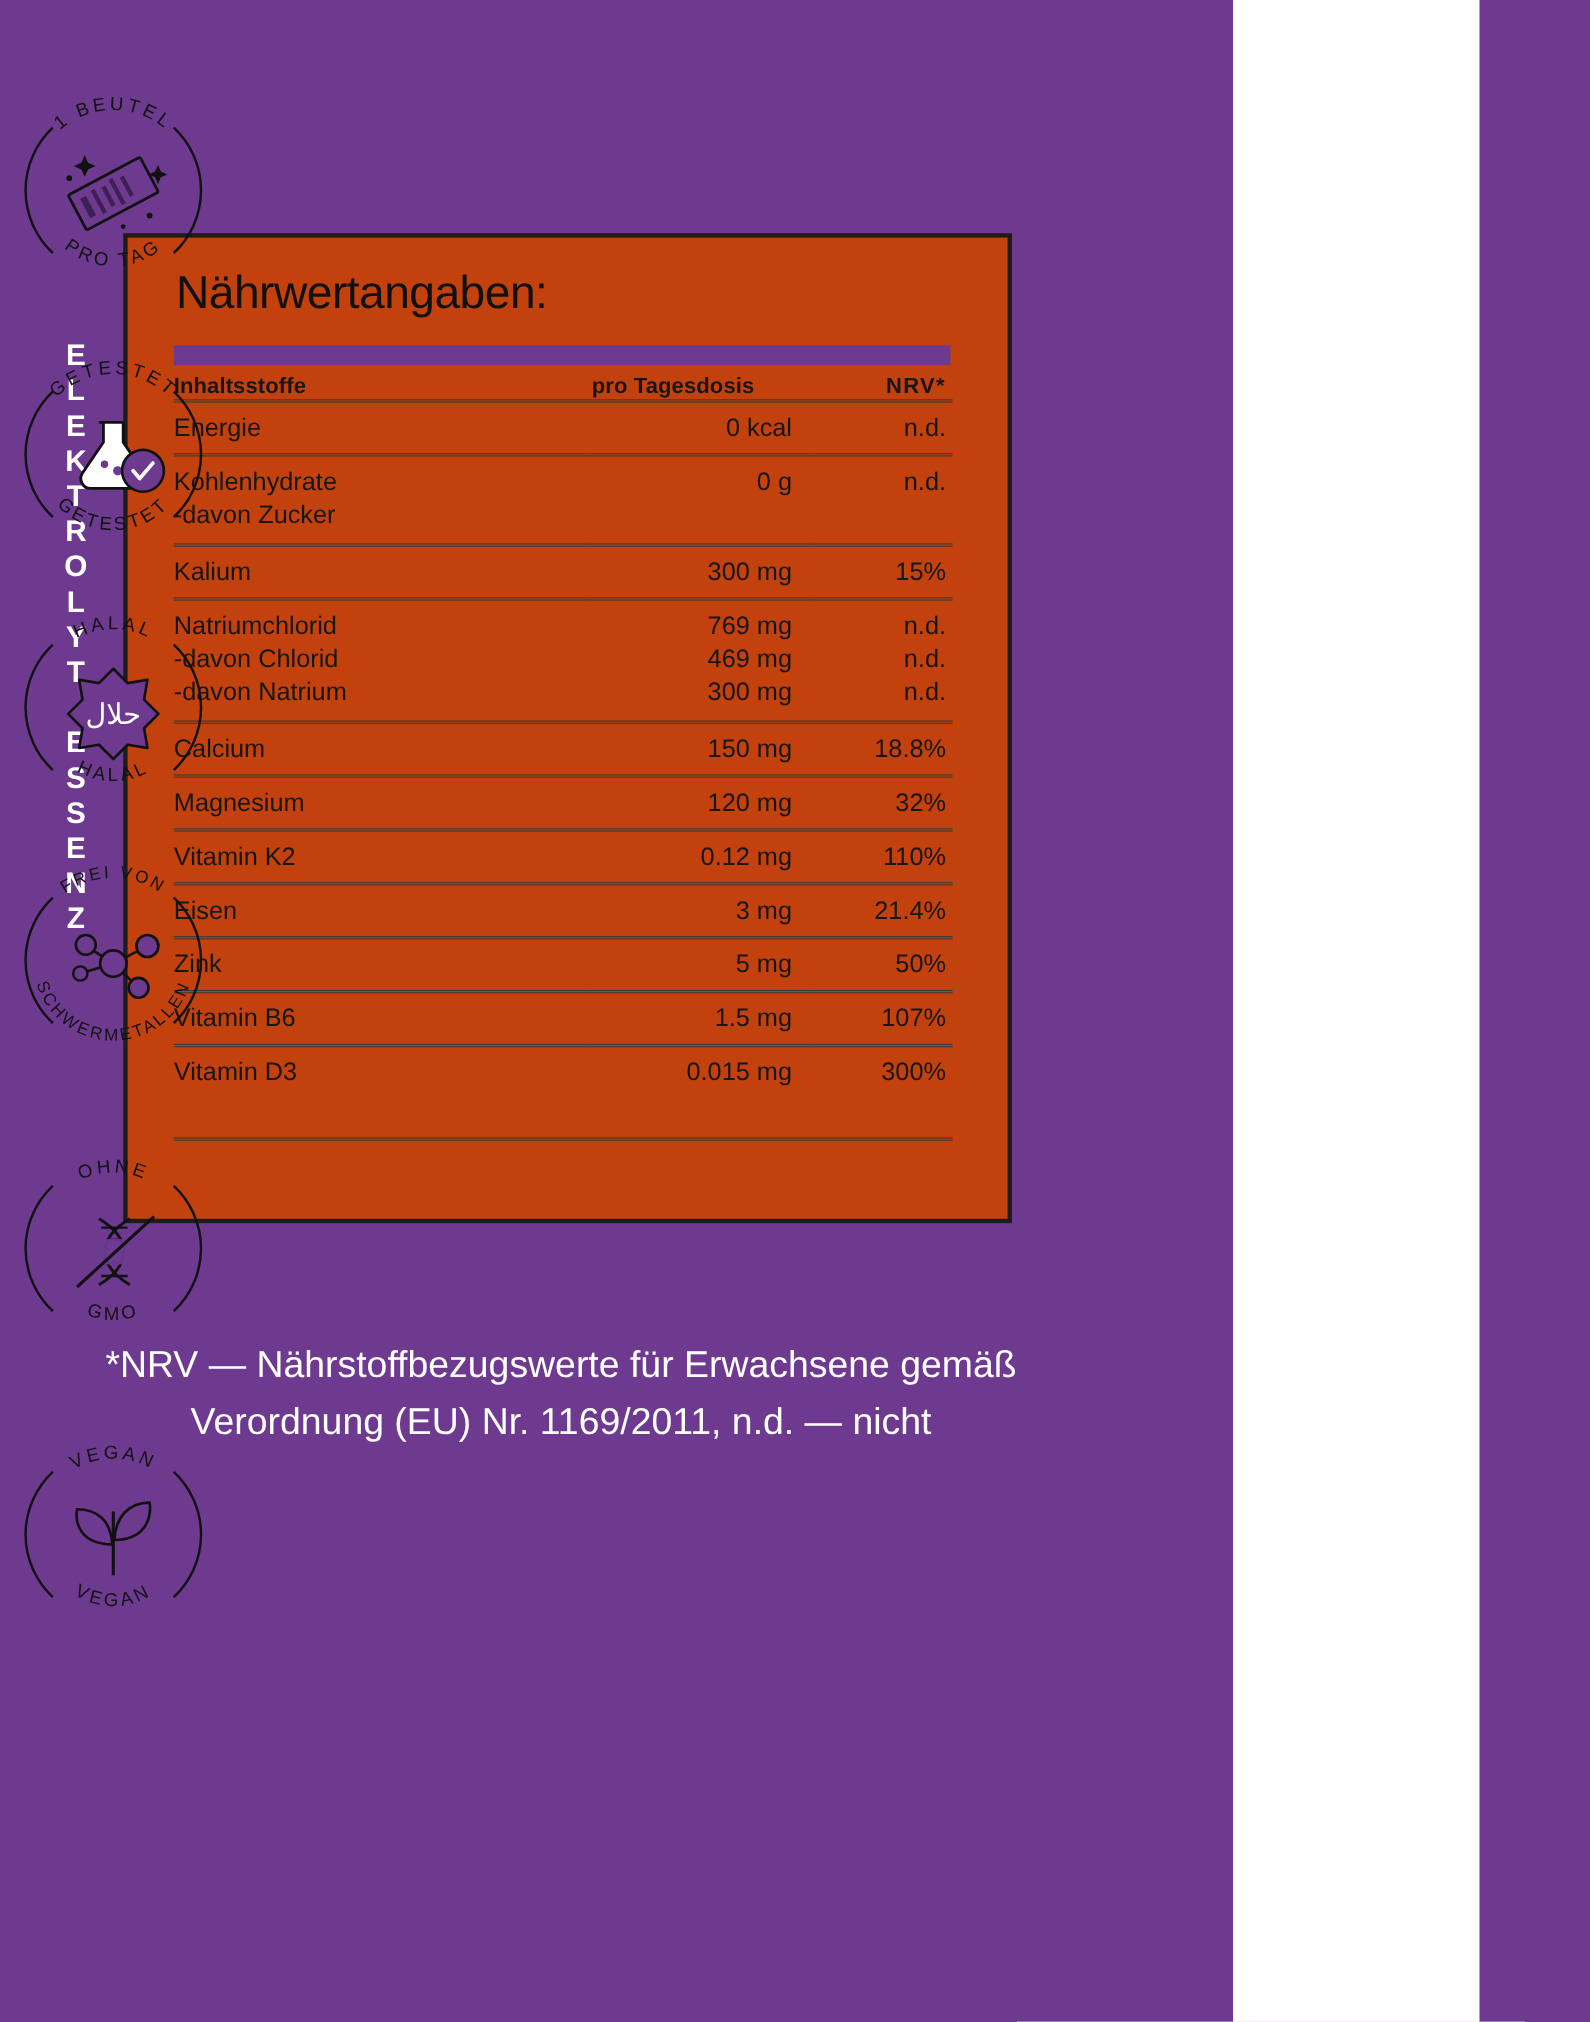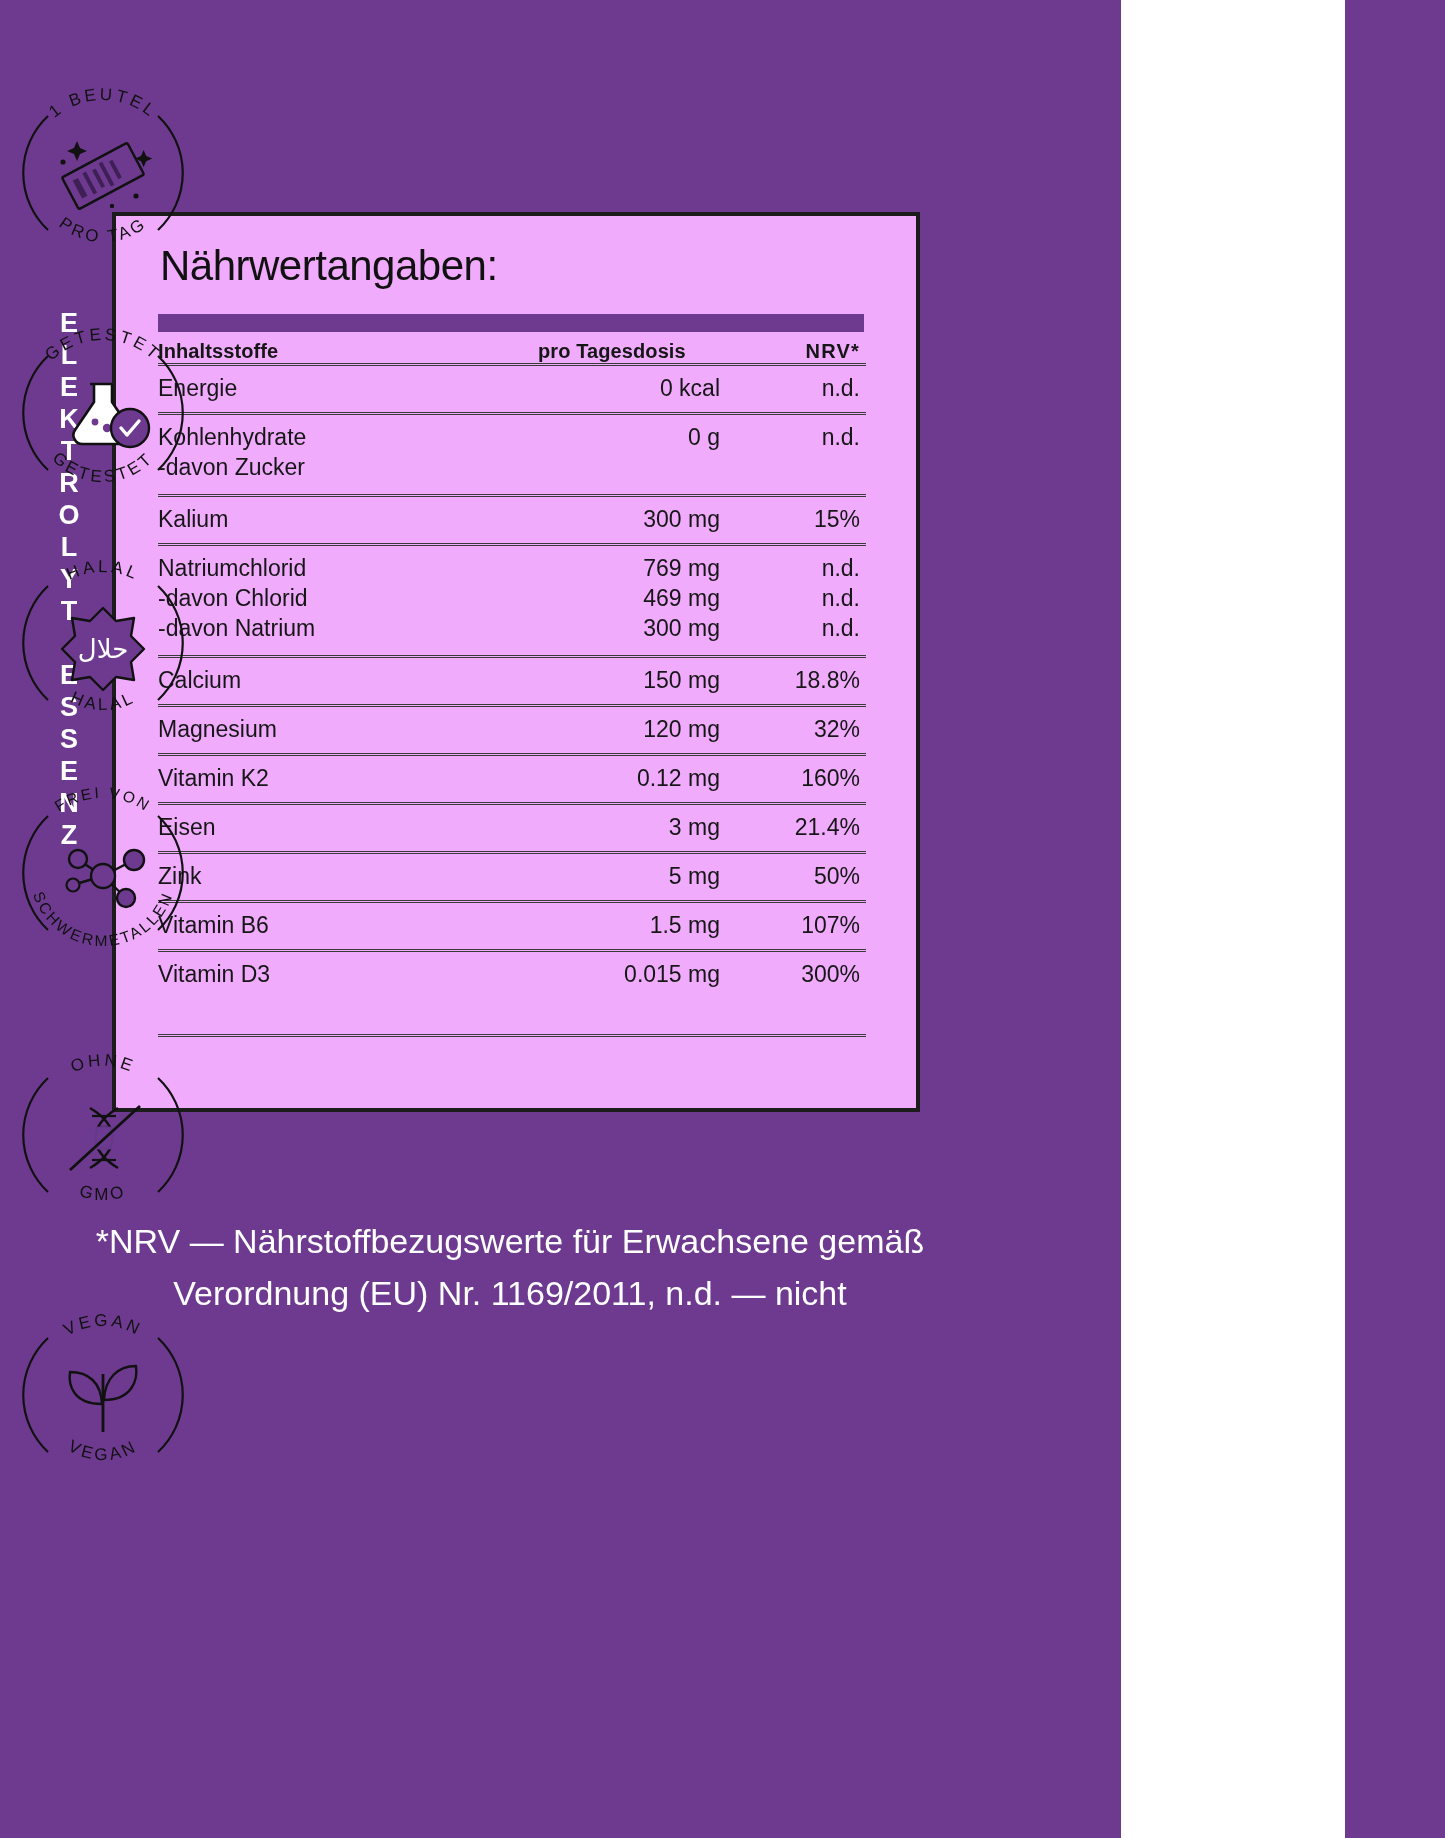--- a/index.html
+++ b/index.html
@@ -72,21 +72,21 @@
     white-space: pre;
   }
 
   
   .card {
     position: absolute;
     left: 112px;
     top: 212px;
     width: 808px;
     height: 900px;
-    background: #f0abfc;
+    background: #c2410c;
     border: 4px solid #1c1c1c;
   }
 
   .card-title {
     position: absolute;
     left: 44px;
     top: 26px;
     font-size: 42px;
     font-weight: 400;
     color: #111111;
@@ -310,21 +310,21 @@
           </td>
         </tr>
         <tr class="data-row">
           <td class="d-name">
             <span class="sub-line">Vitamin K2</span>
           </td>
           <td class="d-dose">
             <span class="sub-line">0.12 mg</span>
           </td>
           <td class="d-nrv">
-            <span class="sub-line">160%</span>
+            <span class="sub-line">110%</span>
           </td>
         </tr>
         <tr class="data-row">
           <td class="d-name">
             <span class="sub-line">Eisen</span>
           </td>
           <td class="d-dose">
             <span class="sub-line">3 mg</span>
           </td>
           <td class="d-nrv">

